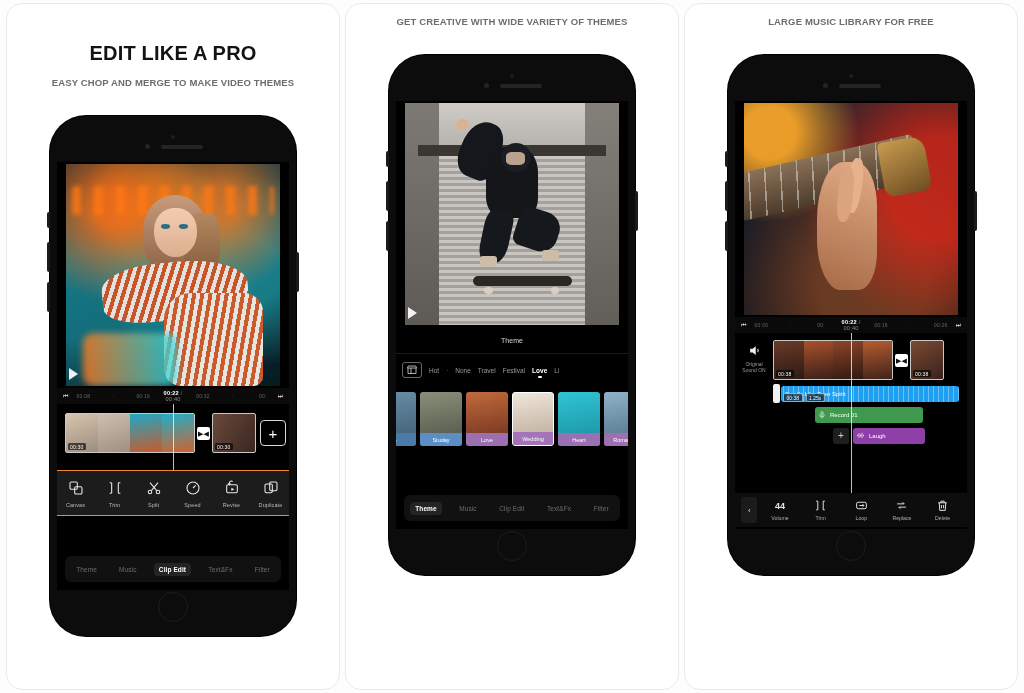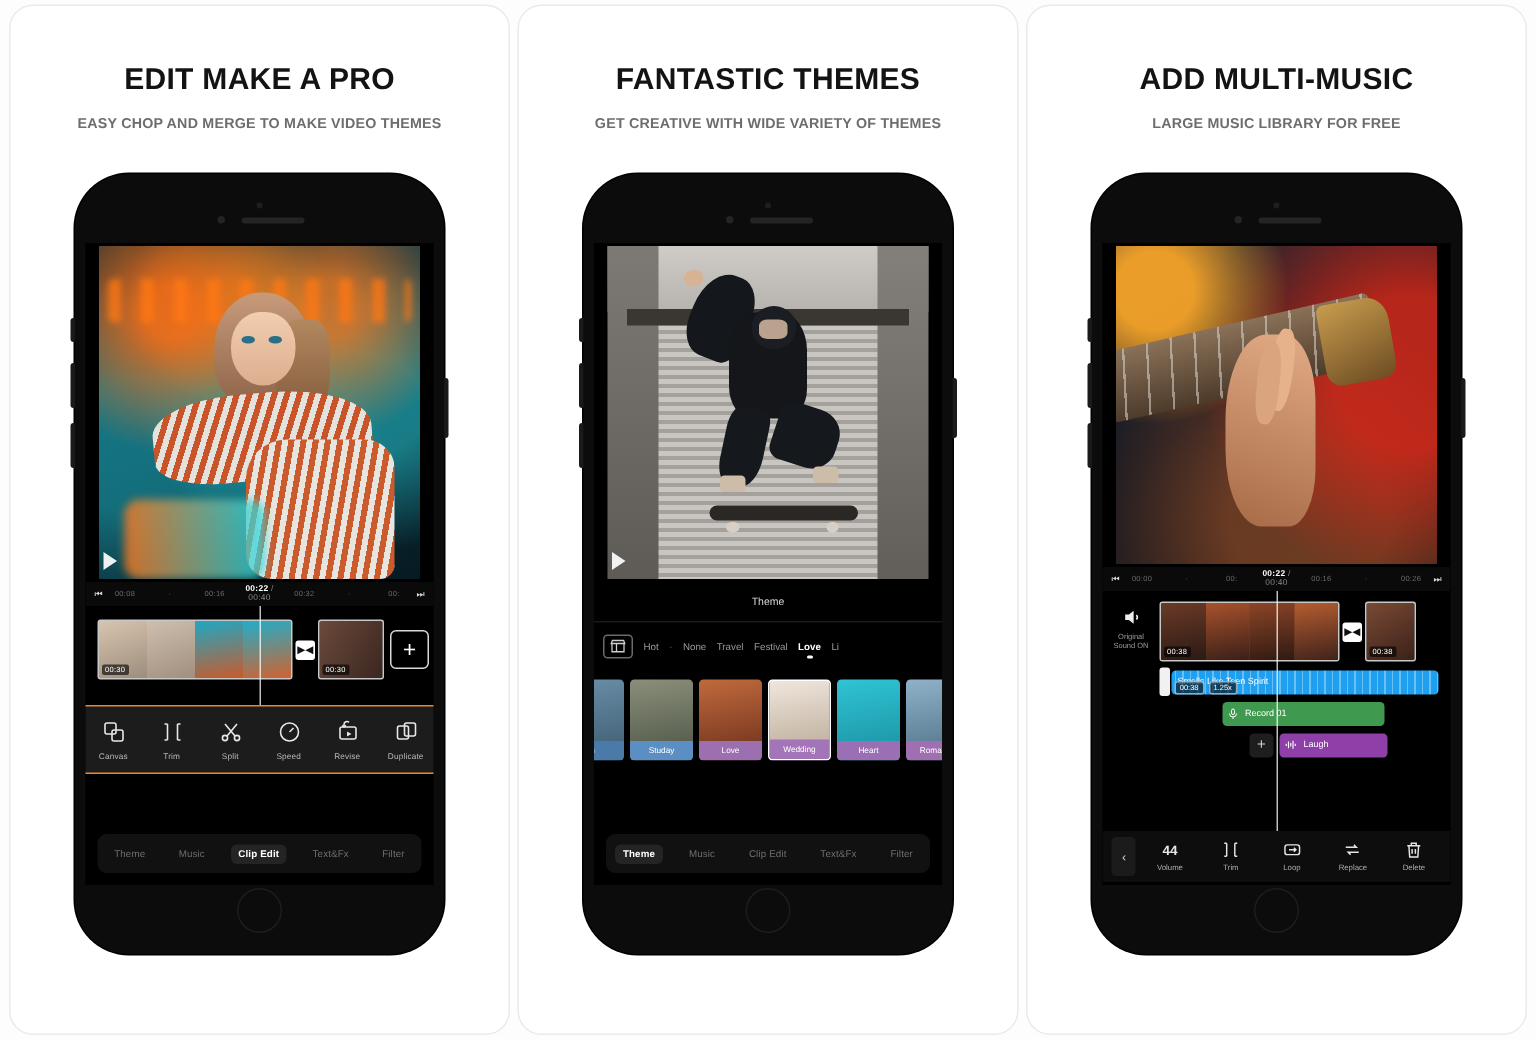--- a/index.html
+++ b/index.html
@@ -262,21 +262,21 @@
   .atool .lb { font-size: 5.2px; color: #aeaeae; }
 
   svg { display: block; }
 </style>
 </head>
 <body>
 
 <div class="stage">
 
   <div class="card">
-    <div class="headline">EDIT MAKE A PRO</div>
+    <div class="headline">EDIT LIKE A PRO</div>
     <div class="subhead">EASY CHOP AND MERGE TO MAKE VIDEO THEMES</div>
 
     <div class="phone">
       <div class="btn-l1"></div>
       <div class="btn-l2"></div>
       <div class="btn-l3"></div>
       <div class="btn-r1"></div>
       <div class="cam-dot"></div>
       <div class="cam"></div>
       <div class="speaker"></div>
@@ -402,21 +402,20 @@
             <span class="tab">Text&amp;Fx</span>
             <span class="tab">Filter</span>
           </div>
 
         </div>
       </div>
     </div>
   </div>
 
   <div class="card">
-    <div class="headline">FANTASTIC THEMES</div>
     <div class="subhead">GET CREATIVE WITH WIDE VARIETY OF THEMES</div>
 
     <div class="phone">
       <div class="btn-l1"></div>
       <div class="btn-l2"></div>
       <div class="btn-l3"></div>
       <div class="btn-r1"></div>
       <div class="cam-dot"></div>
       <div class="cam"></div>
       <div class="speaker"></div>
@@ -497,21 +496,20 @@
             <span class="tab">Clip Edit</span>
             <span class="tab">Text&amp;Fx</span>
             <span class="tab">Filter</span>
           </div>
         </div>
       </div>
     </div>
   </div>
 
   <div class="card">
-    <div class="headline">ADD MULTI-MUSIC</div>
     <div class="subhead">LARGE MUSIC LIBRARY FOR FREE</div>
 
     <div class="phone">
       <div class="btn-l1"></div>
       <div class="btn-l2"></div>
       <div class="btn-l3"></div>
       <div class="btn-r1"></div>
       <div class="cam-dot"></div>
       <div class="cam"></div>
       <div class="speaker"></div>

